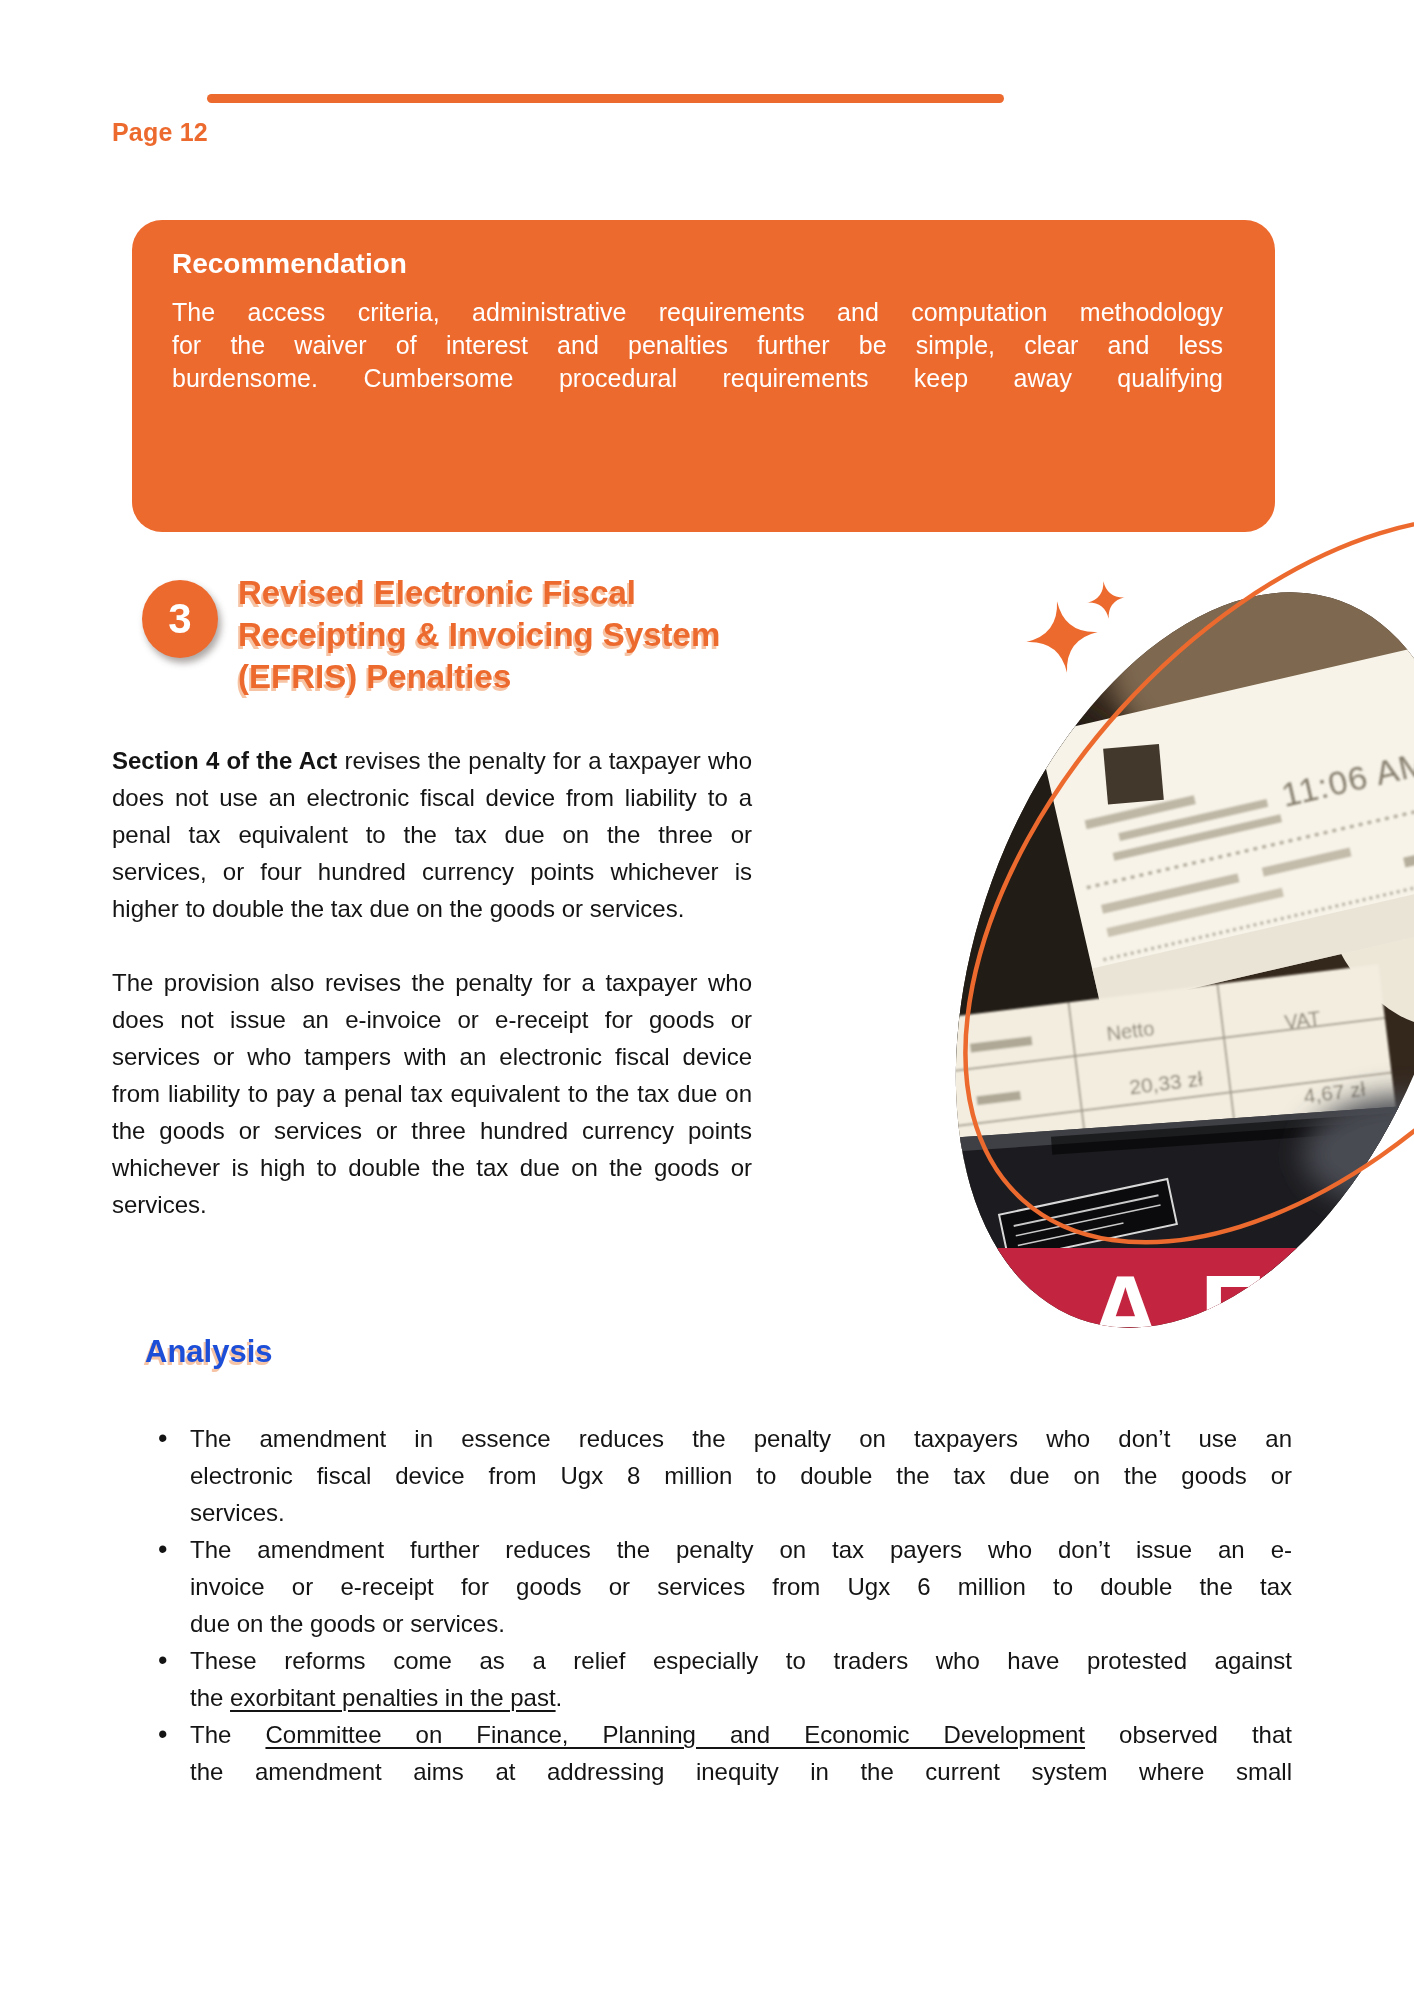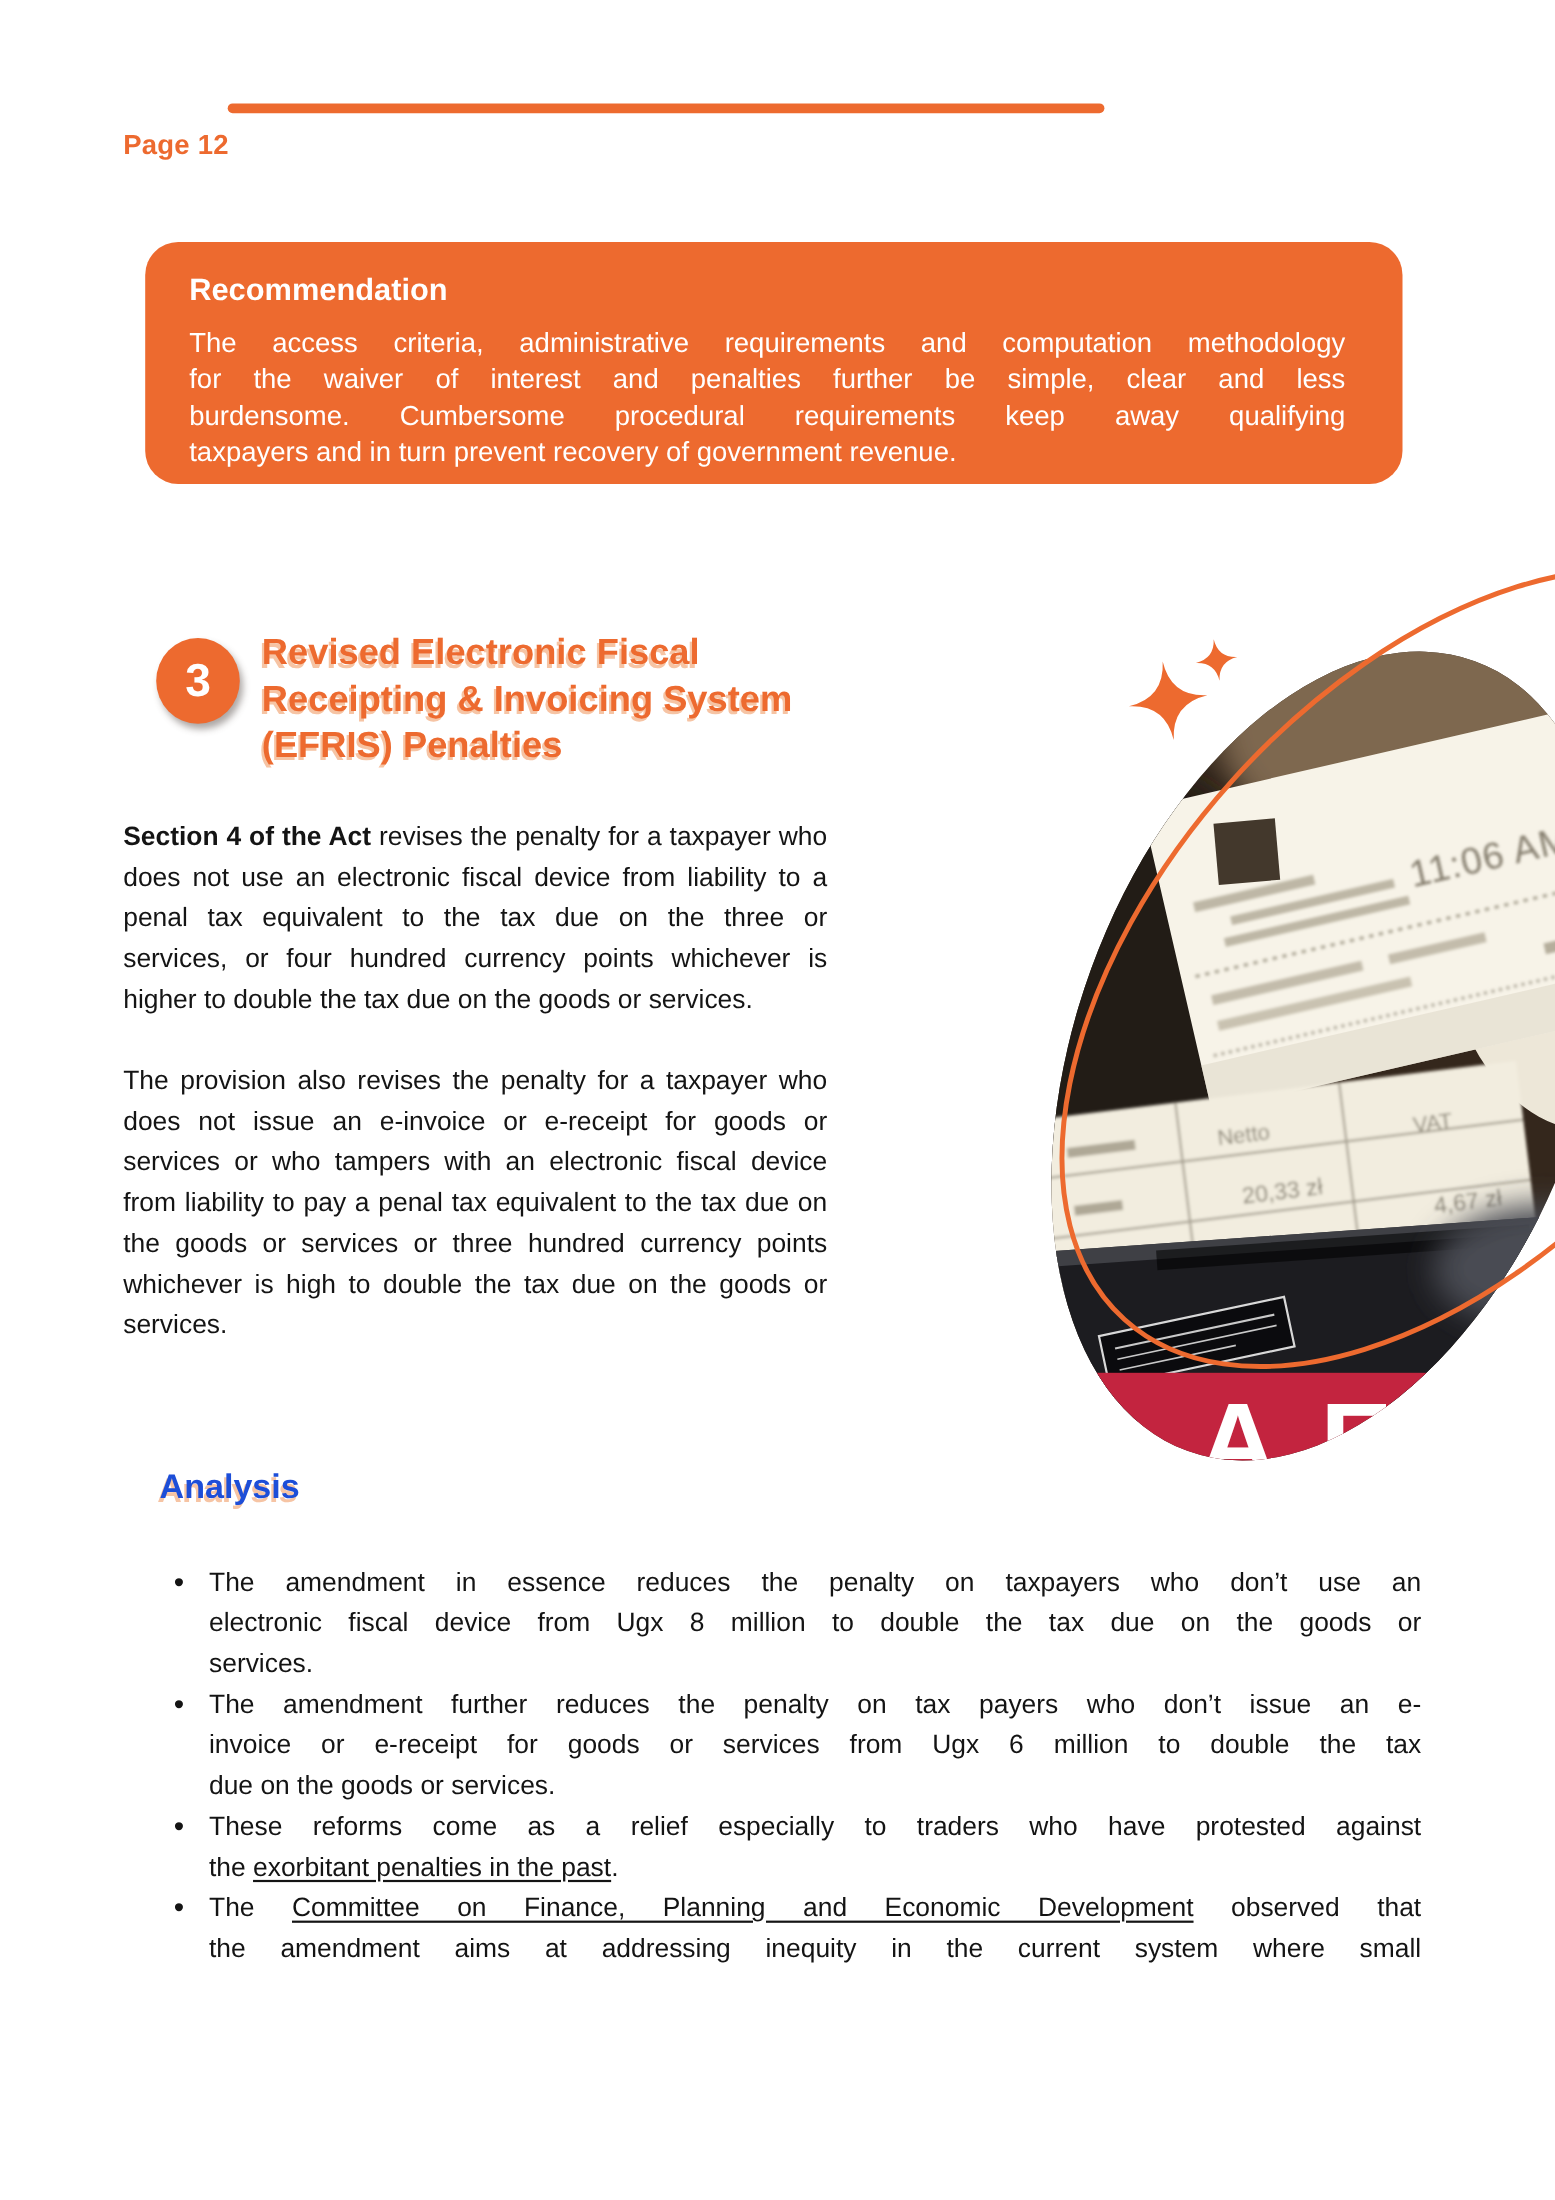--- a/index.html
+++ b/index.html
@@ -13,21 +13,21 @@
   .page-label{
     position:absolute;left:112px;top:86px;
     font-size:25px;font-weight:bold;color:#ED6A2F;letter-spacing:.2px;margin-top:32px;
   }
   .header-rule{
     position:absolute;left:207px;top:94px;width:797px;height:9px;
     border-radius:5px;background:#ED6A2F;
   }
   
   .rec-card{
-    position:absolute;left:132px;top:220px;width:1143px;height:220px;
+    position:absolute;left:132px;top:220px;width:1143px;height:312px;
     background:#ED6A2F;border-radius:30px;box-sizing:border-box;
     padding:28px 52px 0 40px;color:#ffffff;
   }
   .rec-title{font-size:28px;font-weight:bold;margin:0 0 16px 0;}
   .rec-body{font-size:25px;line-height:33px;}
   
   .jline{white-space:nowrap;}
   .justified .jline{text-align:justify;text-align-last:justify;white-space:normal;}
   .justified .jlast{text-align:left;text-align-last:left;}
   
@@ -71,21 +71,20 @@
 
   <div class="page-label">Page 12</div>
   <div class="header-rule"></div>
 
   <div class="rec-card">
     <div class="rec-title">Recommendation</div>
     <div class="rec-body justified">
         <div class="jline"><span>The access criteria, administrative requirements and computation methodology</span></div>
         <div class="jline"><span>for the waiver of interest and penalties further be simple, clear and less</span></div>
         <div class="jline"><span>burdensome. Cumbersome procedural requirements keep away qualifying</span></div>
-        <div class="jline jlast"><span>taxpayers and in turn prevent recovery of government revenue.</span></div>
       </div>
   </div>
 
   <div class="num-badge">
     <span>3</span>
   </div>
   <div class="section-title">
       <div class="jline"><span>Revised Electronic Fiscal</span></div>
       <div class="jline"><span>Receipting &amp; Invoicing System</span></div>
       <div class="jline jlast"><span>(EFRIS) Penalties</span></div>

